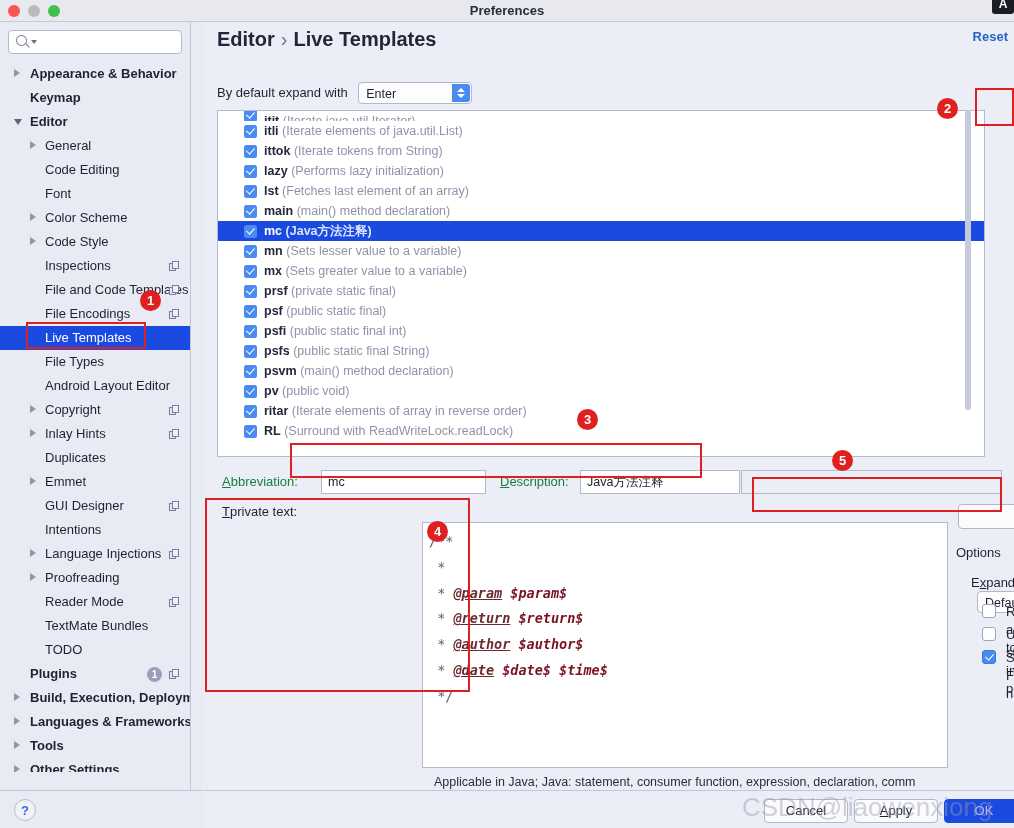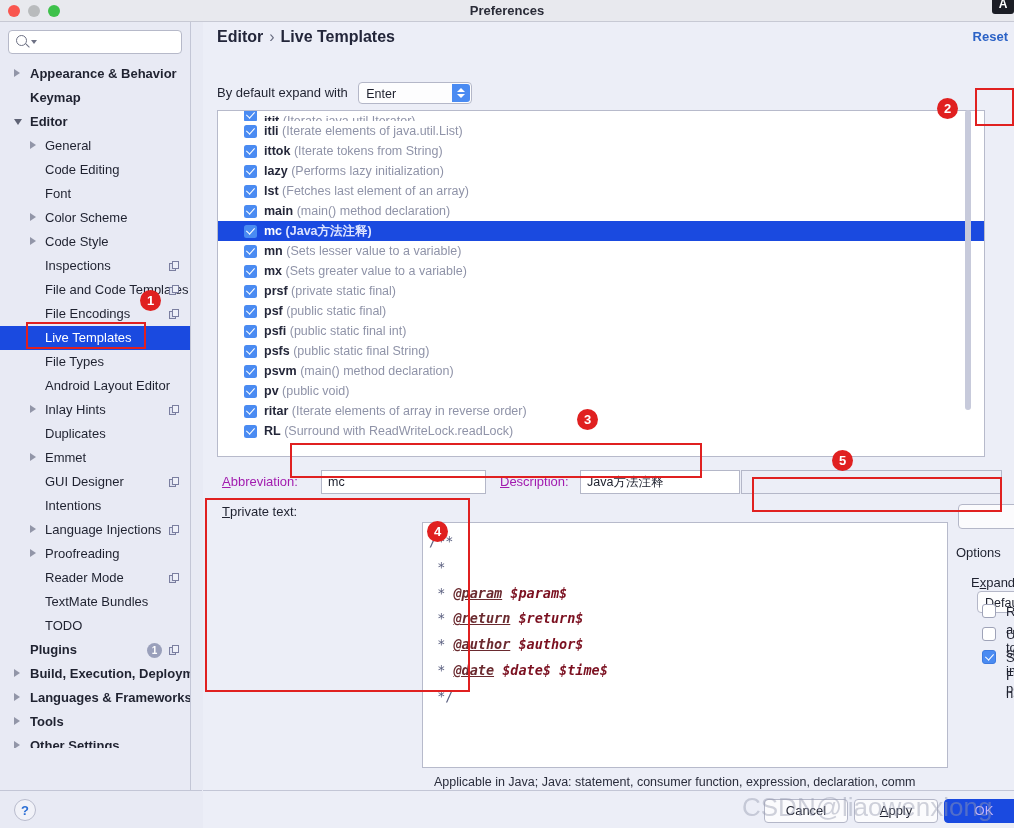--- a/index.html
+++ b/index.html
@@ -133,21 +133,21 @@
     text-align: center; line-height: 21px;
   }
 
   
   .main {
     position: absolute; left: 203px; top: 22px; width: 811px; height: 768px;
     background: #eceef7;
   }
   .breadcrumb {
     position: absolute; left: 14px; top: 6px;
-    font-size: 16px; font-weight: bold; color: #23263a;
+    font-size: 20px; font-weight: bold; color: #23263a;
   }
   .breadcrumb .sep { color: #6a6e82; font-weight: normal; margin: 0 6px; }
   .reset-link {
     position: absolute; right: 6px; top: 7px;
     font-size: 13px; font-weight: bold; color: #2b62c6;
   }
 
   .expandrow { position: absolute; left: 14px; top: 60px; }
   .expandrow .lbl { font-size: 13px; color: #1f2230; }
   .combo {
@@ -211,21 +211,21 @@
   .list-scroll {
     position: absolute; left: 762px; top: 88px; width: 6px; height: 347px;
   }
   .list-scroll .thumb {
     position: absolute; left: 0; top: 0; width: 6px; height: 300px;
     background: #c7cadb; border-radius: 3px;
   }
 
   
   .fieldrow { position: absolute; left: 14px; top: 448px; width: 790px; height: 26px; }
-  .flabel { position: absolute; font-size: 13px; color: #a21caf; top: 4px; }
+  .flabel { position: absolute; font-size: 13px; color: #15803d; top: 4px; }
   .flabel u { text-decoration: underline; }
   .tinput {
     position: absolute; top: 0; height: 24px;
     background: #fff; border: 1px solid #b4b7c8;
     font-size: 12.5px; color: #1c1f2c;
     padding: 0 6px; line-height: 22px;
     font-family: "Liberation Sans", sans-serif;
     outline: none;
   }
   #abbr-label { left: 5px; }
@@ -372,20 +372,24 @@
             <i class="a"></i>
             <i class="b"></i>
           </span></div>
         <div class="node lvl1"><span>File Encodings</span><span class="copy-ic">
             <i class="a"></i>
             <i class="b"></i>
           </span></div>
         <div class="node lvl1 selected"><span>Live Templates</span></div>
         <div class="node lvl1"><span>File Types</span></div>
         <div class="node lvl1"><span>Android Layout Editor</span></div>
+        <div class="node lvl1"><span class="arrow collapsed"></span><span>Copyright</span><span class="copy-ic">
+            <i class="a"></i>
+            <i class="b"></i>
+          </span></div>
         <div class="node lvl1"><span class="arrow collapsed"></span><span>Inlay Hints</span><span class="copy-ic">
             <i class="a"></i>
             <i class="b"></i>
           </span></div>
         <div class="node lvl1"><span>Duplicates</span></div>
         <div class="node lvl1"><span class="arrow collapsed"></span><span>Emmet</span></div>
         <div class="node lvl1"><span>GUI Designer</span><span class="copy-ic">
             <i class="a"></i>
             <i class="b"></i>
           </span></div>

